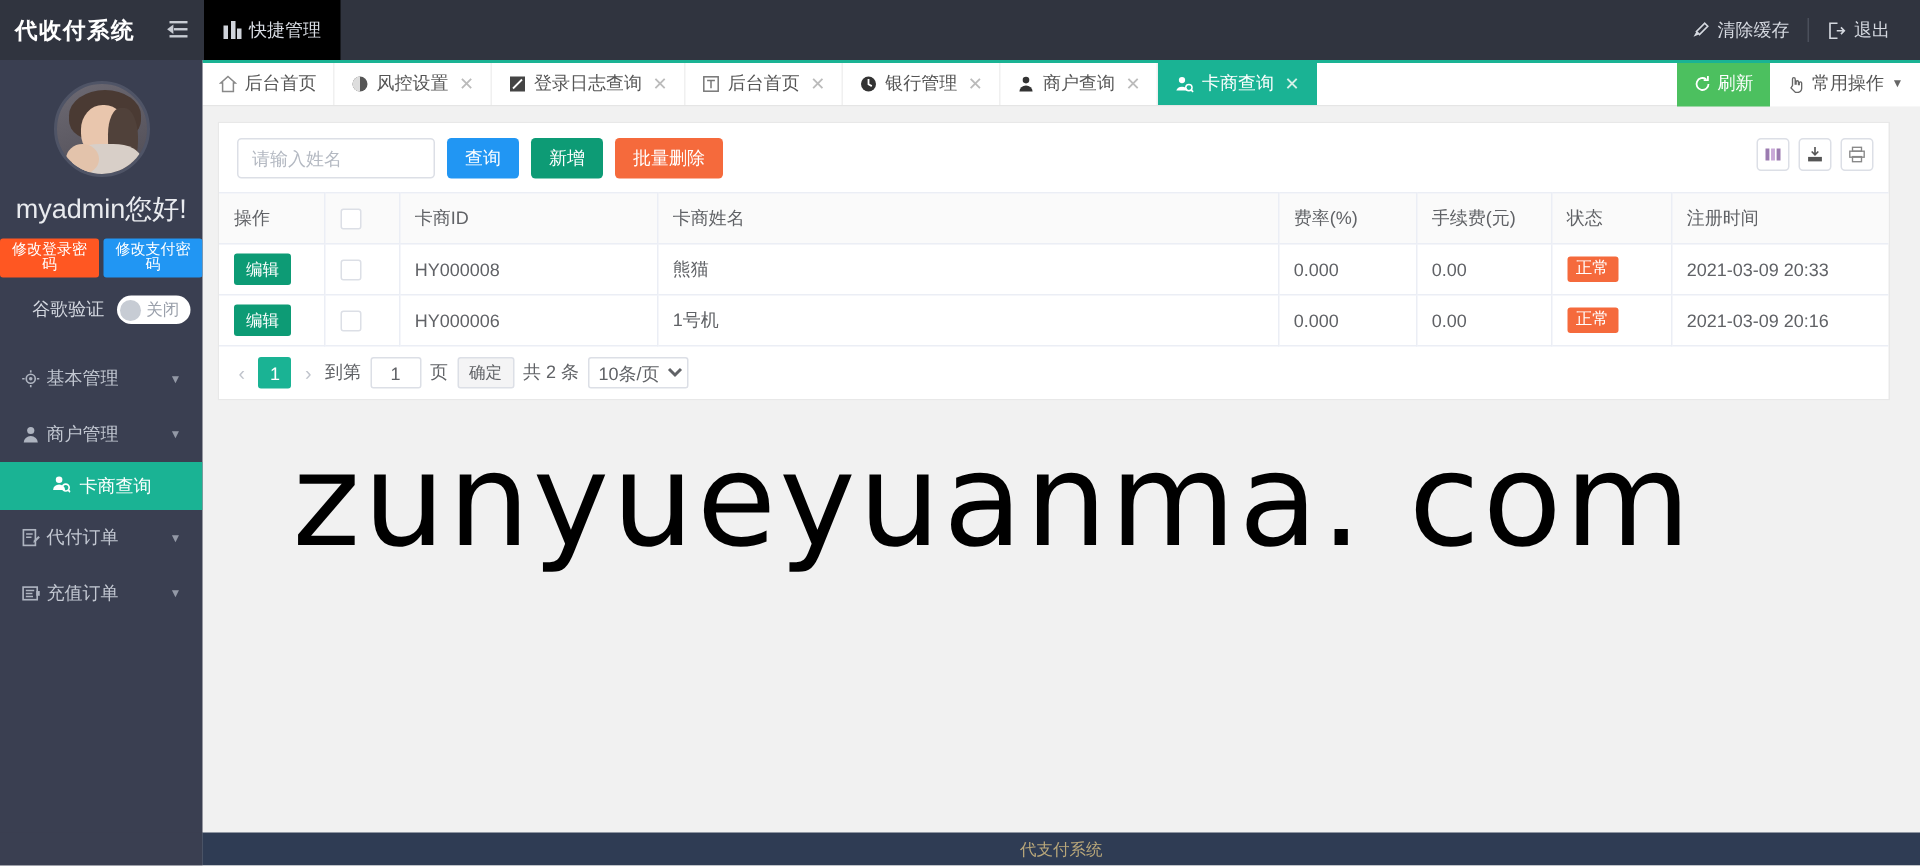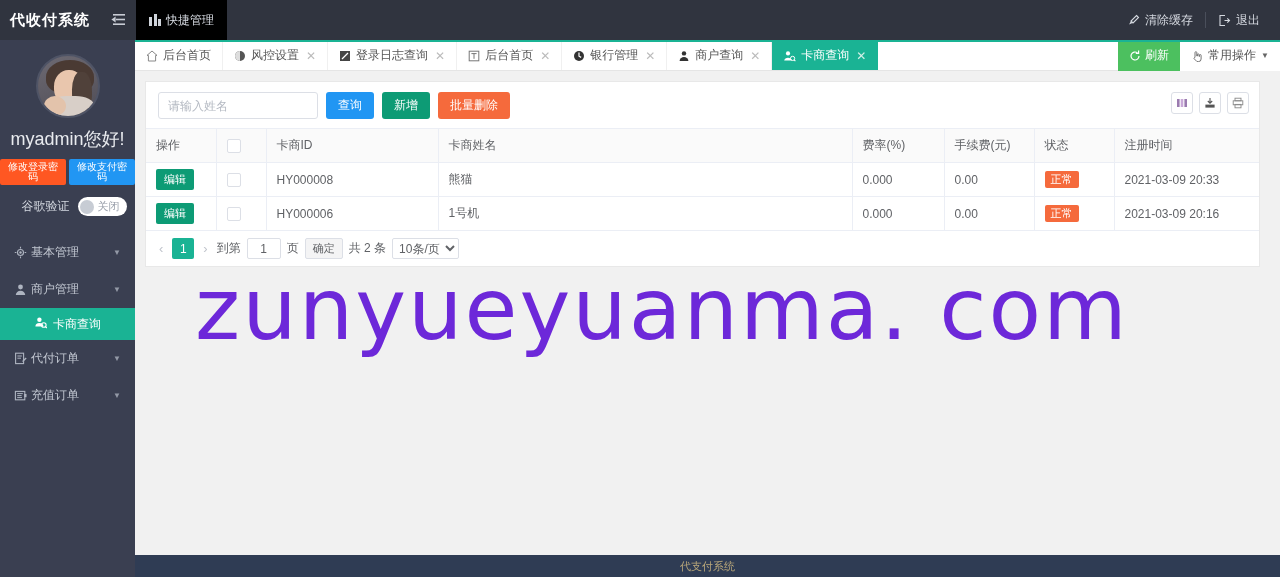--- a/index.html
+++ b/index.html
@@ -158,21 +158,21 @@
   .toolbar {
     display: flex; align-items: center; padding: 10px 12px 9px 12px;
     gap: 8px; position: relative;
   }
   .inp {
     height: 27px; border: 1px solid #dcdfe6; border-radius: 3px;
     padding: 0 9px; font-size: 12px; color: #606266; outline: none;
     font-family: inherit; background: #fff;
   }
   .inp::placeholder { color: #b4b9c2; }
-  .inp-name { width: 160px; }
+  .inp-name { width: 132px; }
   .inp-date { width: 146px; }
   .tb-btn {
     height: 27px; border: none; border-radius: 3px; color: #fff;
     font-size: 12px; padding: 0 12px; cursor: pointer; font-family: inherit;
   }
   .b-query { background: #2196f3; }
   .b-add { background: #0d9b75; }
   .b-del { background: #f56a3c; font-family: Liberation Serif, serif; }
   .tool-icons { position: absolute; right: 10px; top: 10px; display: flex; gap: 6px; }
   .ti {
@@ -235,22 +235,22 @@
     font-size: 11px; color: #606266; padding: 2px 7px; cursor: pointer;
     font-family: inherit; height: 21px;
   }
   .pg-sel {
     height: 21px; border: 1px solid #dcdfe6; border-radius: 2px; font-size: 12px;
     color: #606266; font-family: inherit; padding: 0 2px; background: #fff;
     outline: none; cursor: pointer;
   }
 
   .watermark {
-    position: absolute; left: 60px; top: 188px; width: 1020px;
-    color: #6d28d9; font-size: 86px; letter-spacing: 2px;
+    position: absolute; left: 60px; top: 213px; width: 1020px;
+    color: #000000; font-size: 86px; letter-spacing: 2px;
     font-family: "DejaVu Sans", "Liberation Sans", sans-serif;
     white-space: nowrap; pointer-events: none; z-index: 1;
     font-weight: normal;
   }
 
   
   .footer {
     position: absolute; left: 135px; top: 555px; width: 1145px; height: 22px;
     background: #2f3c54; color: #b9a77a; font-size: 11px;
     display: flex; align-items: center; justify-content: center; z-index: 25;

